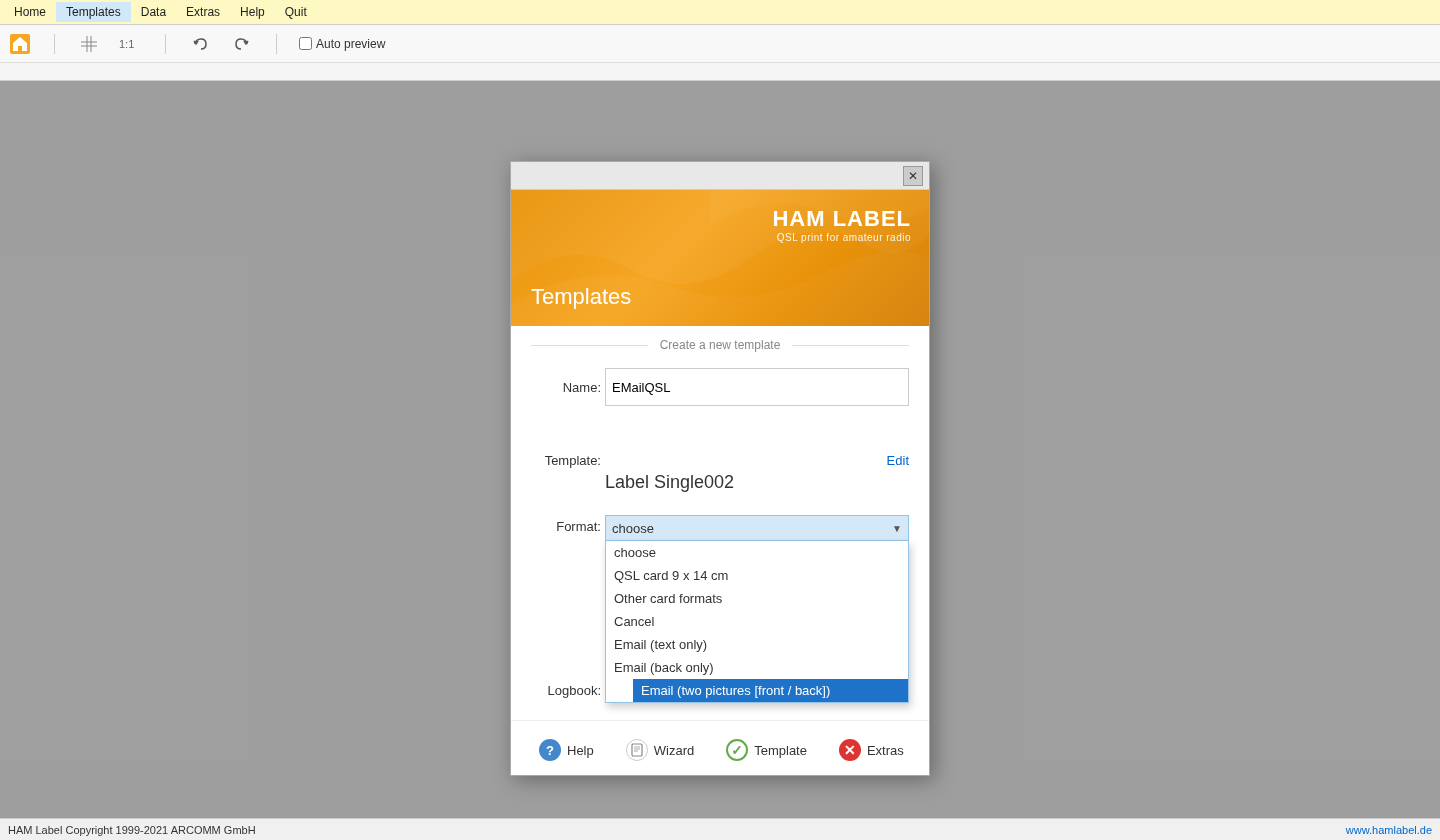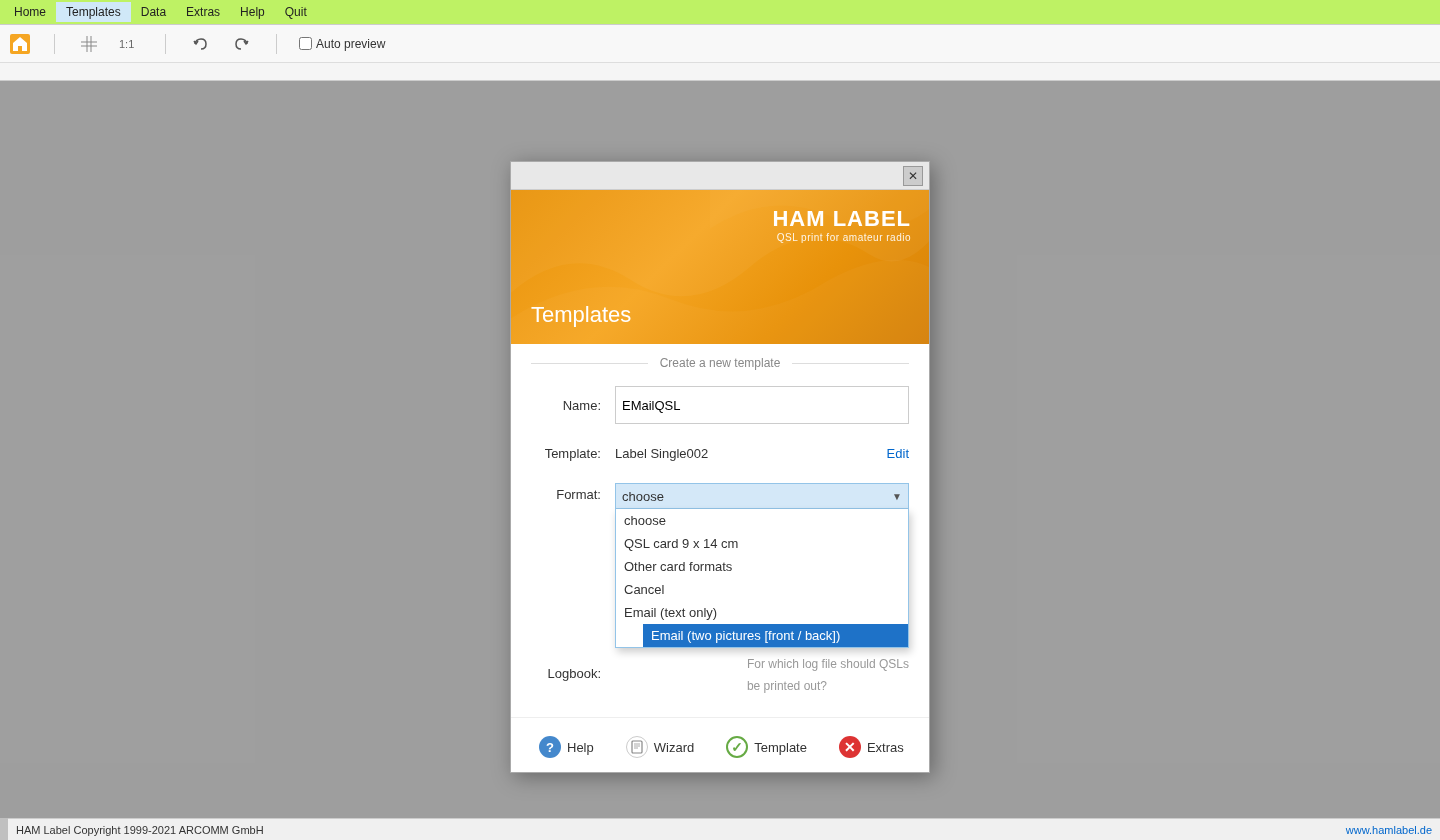--- a/index.html
+++ b/index.html
@@ -9,21 +9,21 @@
       font-size: 13px;
       background: #c0c0c0;
       width: 1440px;
       height: 840px;
       overflow: hidden;
       position: relative;
     }
 
     
     .menubar {
-      background: #bef264;
+      background: #fef9c3;
       border-bottom: 1px solid #ccc;
       height: 25px;
       display: flex;
       align-items: center;
       padding: 0 4px;
       gap: 0;
     }
 
     .menu-item {
       padding: 3px 10px;
@@ -99,21 +99,21 @@
       height: 22px;
       background: #f0f0f0;
       border-top: 1px solid #ccc;
       display: flex;
       align-items: center;
       padding: 0 8px;
       font-size: 11px;
       color: #333;
       position: absolute;
       bottom: 0;
-      left: 8px;
+      left: 0;
       right: 0;
     }
 
     .statusbar-right {
       margin-left: auto;
       color: #0066cc;
     }
 
     
     .modal-overlay {
@@ -158,21 +158,21 @@
       align-items: center;
       justify-content: center;
       cursor: pointer;
       font-size: 12px;
       color: #333;
     }
 
     
     .dialog-header {
       background: linear-gradient(135deg, #e8920a 0%, #f5a623 40%, #e8920a 70%, #d4800a 100%);
-      height: 154px;
+      height: 136px;
       position: relative;
       overflow: hidden;
     }
 
     .dialog-header-logo {
       position: absolute;
       top: 16px;
       right: 18px;
       color: white;
       text-align: right;
@@ -216,22 +216,21 @@
     .divider-line {
       flex: 1;
       height: 1px;
       background: #ddd;
     }
 
     .form-row {
       display: flex;
       align-items: center;
       padding: 6px 20px;
-      gap: 14px;
-      justify-content: space-between;
+      gap: 4px;
     }
 
     .form-label {
       width: 70px;
       color: #333;
       font-size: 13px;
       text-align: right;
       flex-shrink: 0;
     }
 
@@ -239,22 +238,23 @@
       flex: 1;
       height: 38px;
       border: 1px solid #ccc;
       padding: 0 6px;
       font-size: 13px;
       background: #fff;
     }
 
     .template-value {
       flex: 1;
-      font-size: 13px;
-      color: #333;
+      font-size: 18px;
+      color: #333;
+      margin-top: 44px;
     }
 
     .edit-link {
       color: #0066cc;
       text-decoration: none;
       font-size: 13px;
       cursor: pointer;
     }
 
     
@@ -488,31 +488,28 @@
             <div class="format-select-display">
               <span>choose</span>
               <span class="chevron">▼</span>
             </div>
             <div class="dropdown-list">
               <div class="dropdown-item">choose</div>
               <div class="dropdown-item">QSL card 9 x 14 cm</div>
               <div class="dropdown-item">Other card formats</div>
               <div class="dropdown-item">Cancel</div>
               <div class="dropdown-item">Email (text only)</div>
+              <div class="dropdown-item">Email (back only)</div>
               <div class="dropdown-item selected">Email (two pictures [front / back])</div>
             </div>
           </div>
         </div>
 
         <div class="form-row" style="margin-top: 130px;">
           <div class="form-label">Logbook:</div>
-          <div>
-            <div class="logbook-text">For which log file should QSLs</div>
-            <div class="logbook-text">be printed out?</div>
-          </div>
         </div>
 
       </div>
 
       <div class="dialog-footer">
         <button class="footer-btn">
           <div class="btn-icon-circle btn-help-icon">?</div>
           <span>Help</span>
         </button>
 

